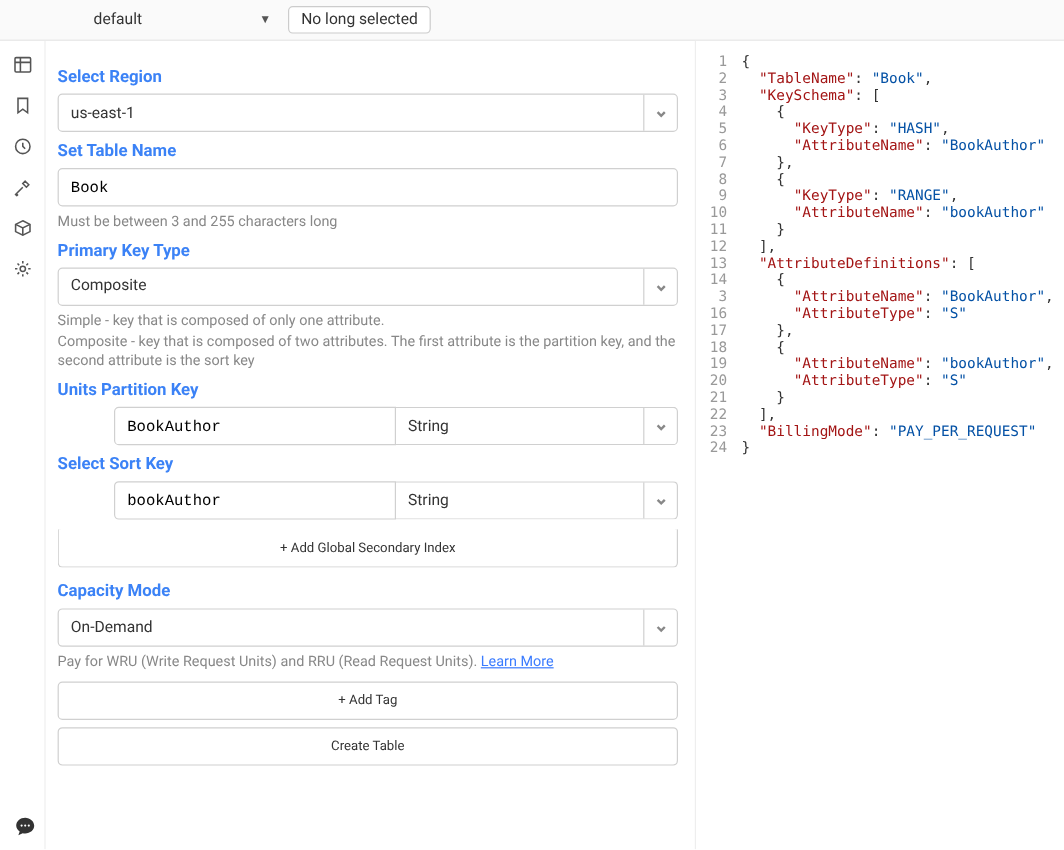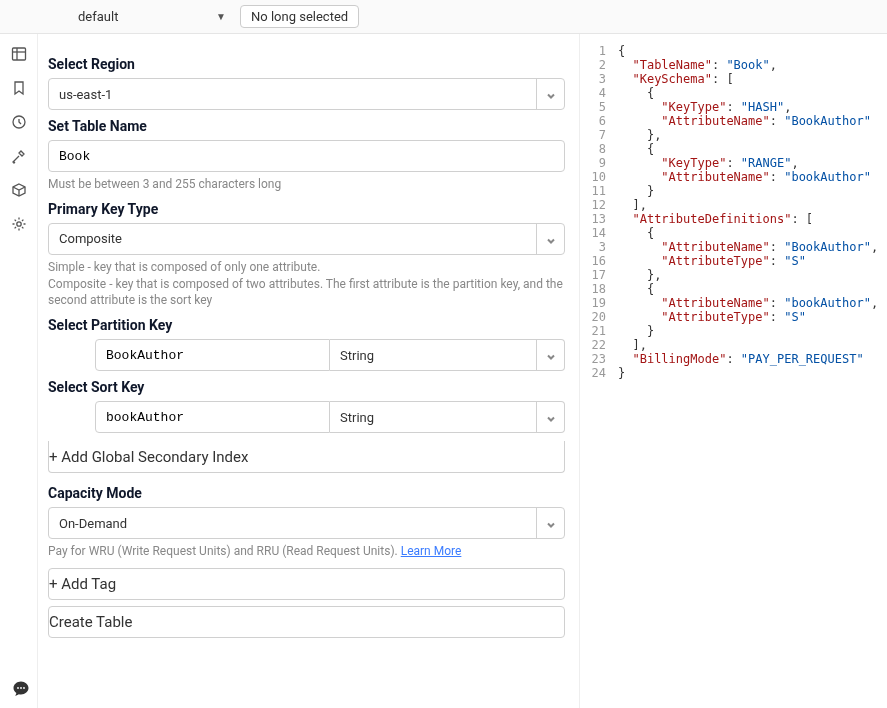--- a/index.html
+++ b/index.html
@@ -73,21 +73,21 @@
       flex: 1;
       font-family: Menlo, Consolas, monospace;
       font-size: 12px;
       padding-top: 10px;
       overflow: auto;
       background: #fff;
     }
     .label {
       font-weight: 700;
       font-size: 14px;
-      color: #0f172a;
+      color: #3b82f6;
       margin-bottom: 6px;
       margin-top: 4px;
     }
     .field-wrap { margin-bottom: 8px; }
     .select-box, .input-box {
       width: 100%;
       height: 32px;
       border: 1px solid #d0d0d0;
       border-radius: 4px;
       display: flex;
@@ -132,23 +132,24 @@
     .row-two > .col-left { flex: 1; padding-left: 47px; }
     .row-two > .col-left .input-box { border-top-right-radius: 0; border-bottom-right-radius: 0; }
     .row-two > .col-right { flex: 1; }
     .row-two > .col-right .select-box { border-top-left-radius: 0; border-bottom-left-radius: 0; border-left: none;}
     .button-flat {
       width: 100%;
       height: 32px;
       border: 1px solid #d0d0d0;
       border-radius: 4px;
       background: #fff;
-      font-size: 15px;
-      display: flex;
-      align-items: center;
+      font-size: 11px;
+      display: flex;
+      align-items: center;
+      justify-content: center;
       cursor: pointer;
       margin-top: 6px;
     }
     .chev {
       width: 10px; height: 10px;
       display: inline-block;
     }
     .chev svg { width: 10px; height: 10px; stroke: #888; stroke-width: 2; fill: none; }
 
     
@@ -256,21 +257,21 @@
         <div class="handle">
             <span class="chev"><svg viewBox="0 0 10 10">
                 <path d="M2 3.5L5 6.5L8 3.5"></path>
               </svg></span>
           </div>
       </div>
       <div class="hint" id="pk-hint">Simple - key that is composed of only one attribute.<br>Composite - key that is composed of two attributes. The first attribute is the partition key, and the second attribute is the sort key</div>
     </div>
 
     <div class="field-wrap">
-      <div class="label">Select Partition Key</div>
+      <div class="label">Units Partition Key</div>
       <div class="row-two">
         <div class="col-left">
           <div class="input-box">
             <input type="text" value="BookAuthor" style="">
           </div>
         </div>
         <div class="col-right">
           <div class="select-box">
             <span>String</span>
             <div class="handle">

